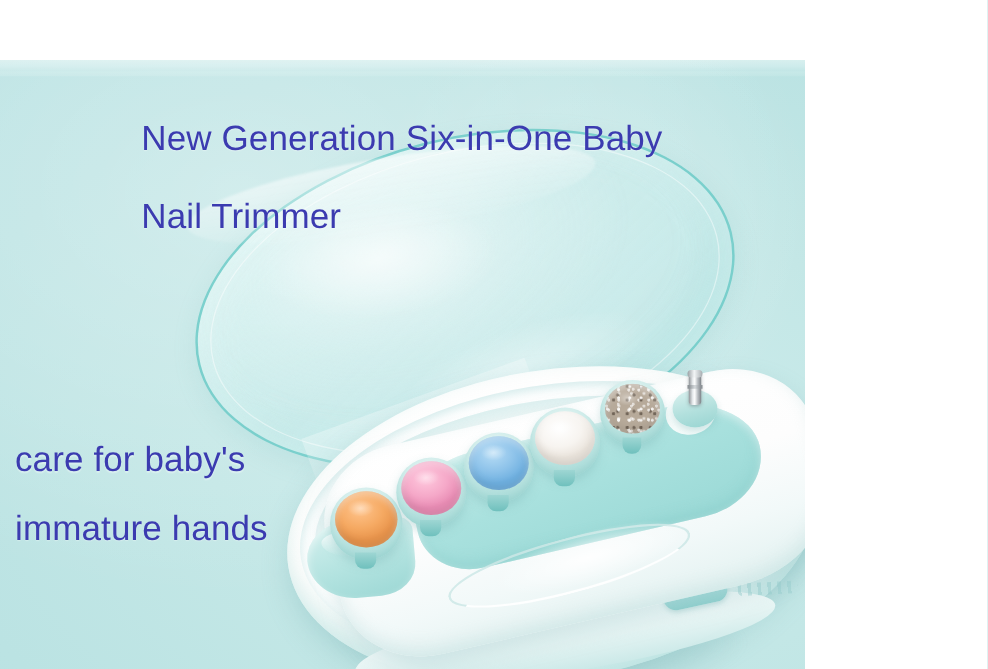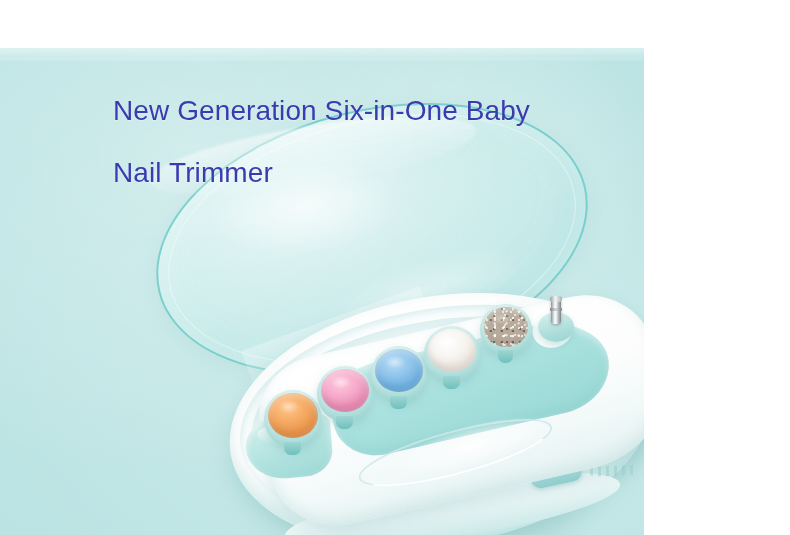--- a/index.html
+++ b/index.html
@@ -385,14 +385,16 @@
   <div class="metal-head">
     <div class="metal-base"></div>
     <div class="metal-shaft"></div>
     <div class="metal-band"></div>
     <div class="metal-cap"></div>
   </div>
 
   <div class="headline"><span>New Generation Six-in-One Baby</span>
 <span>Nail Trimmer</span></div>
 
+  <div class="subline"><span>care for baby's</span>
+<span>immature hands</span></div>
 
 </div>
 
 </body></html>

